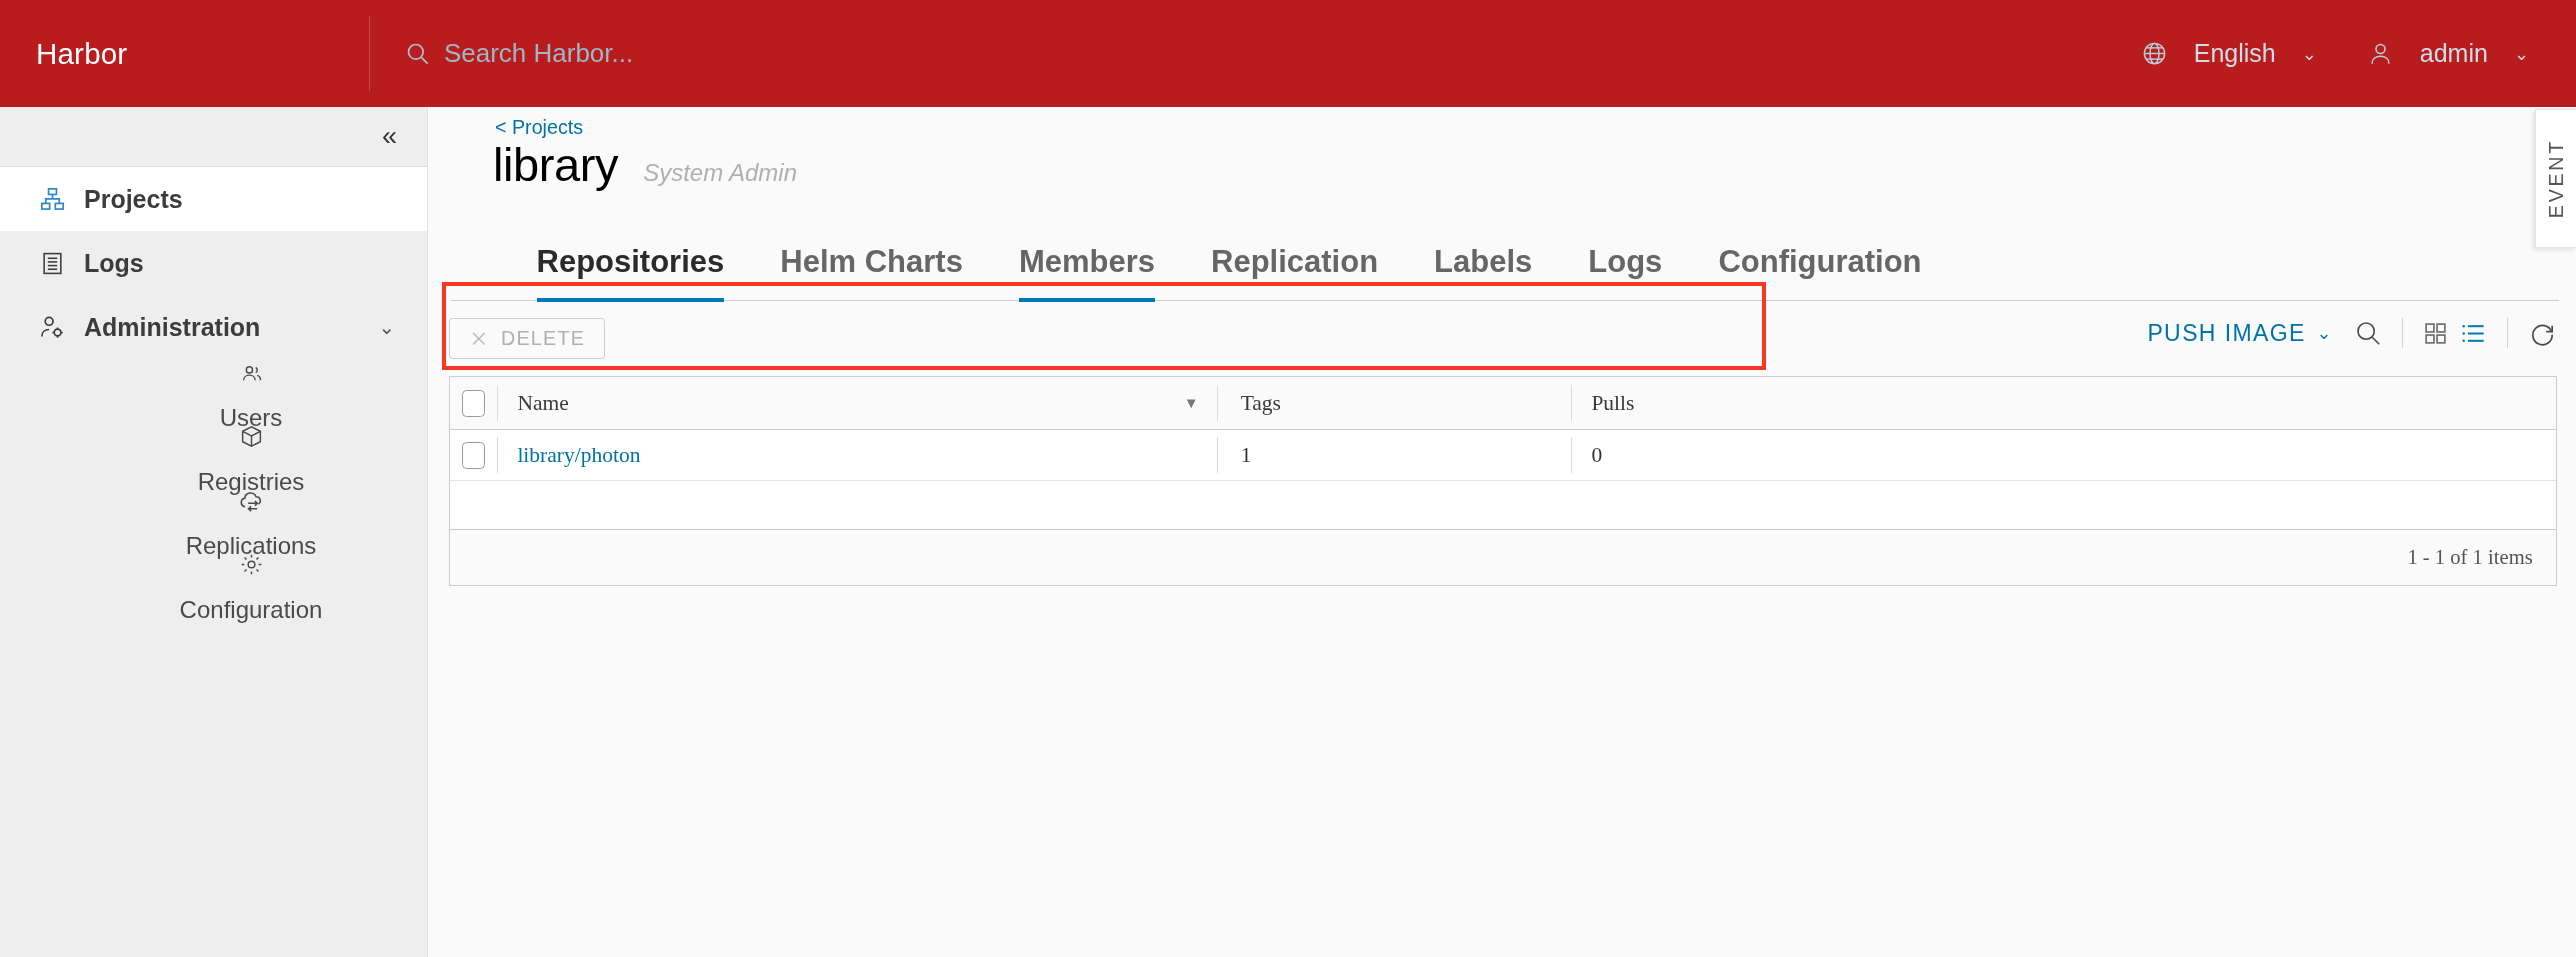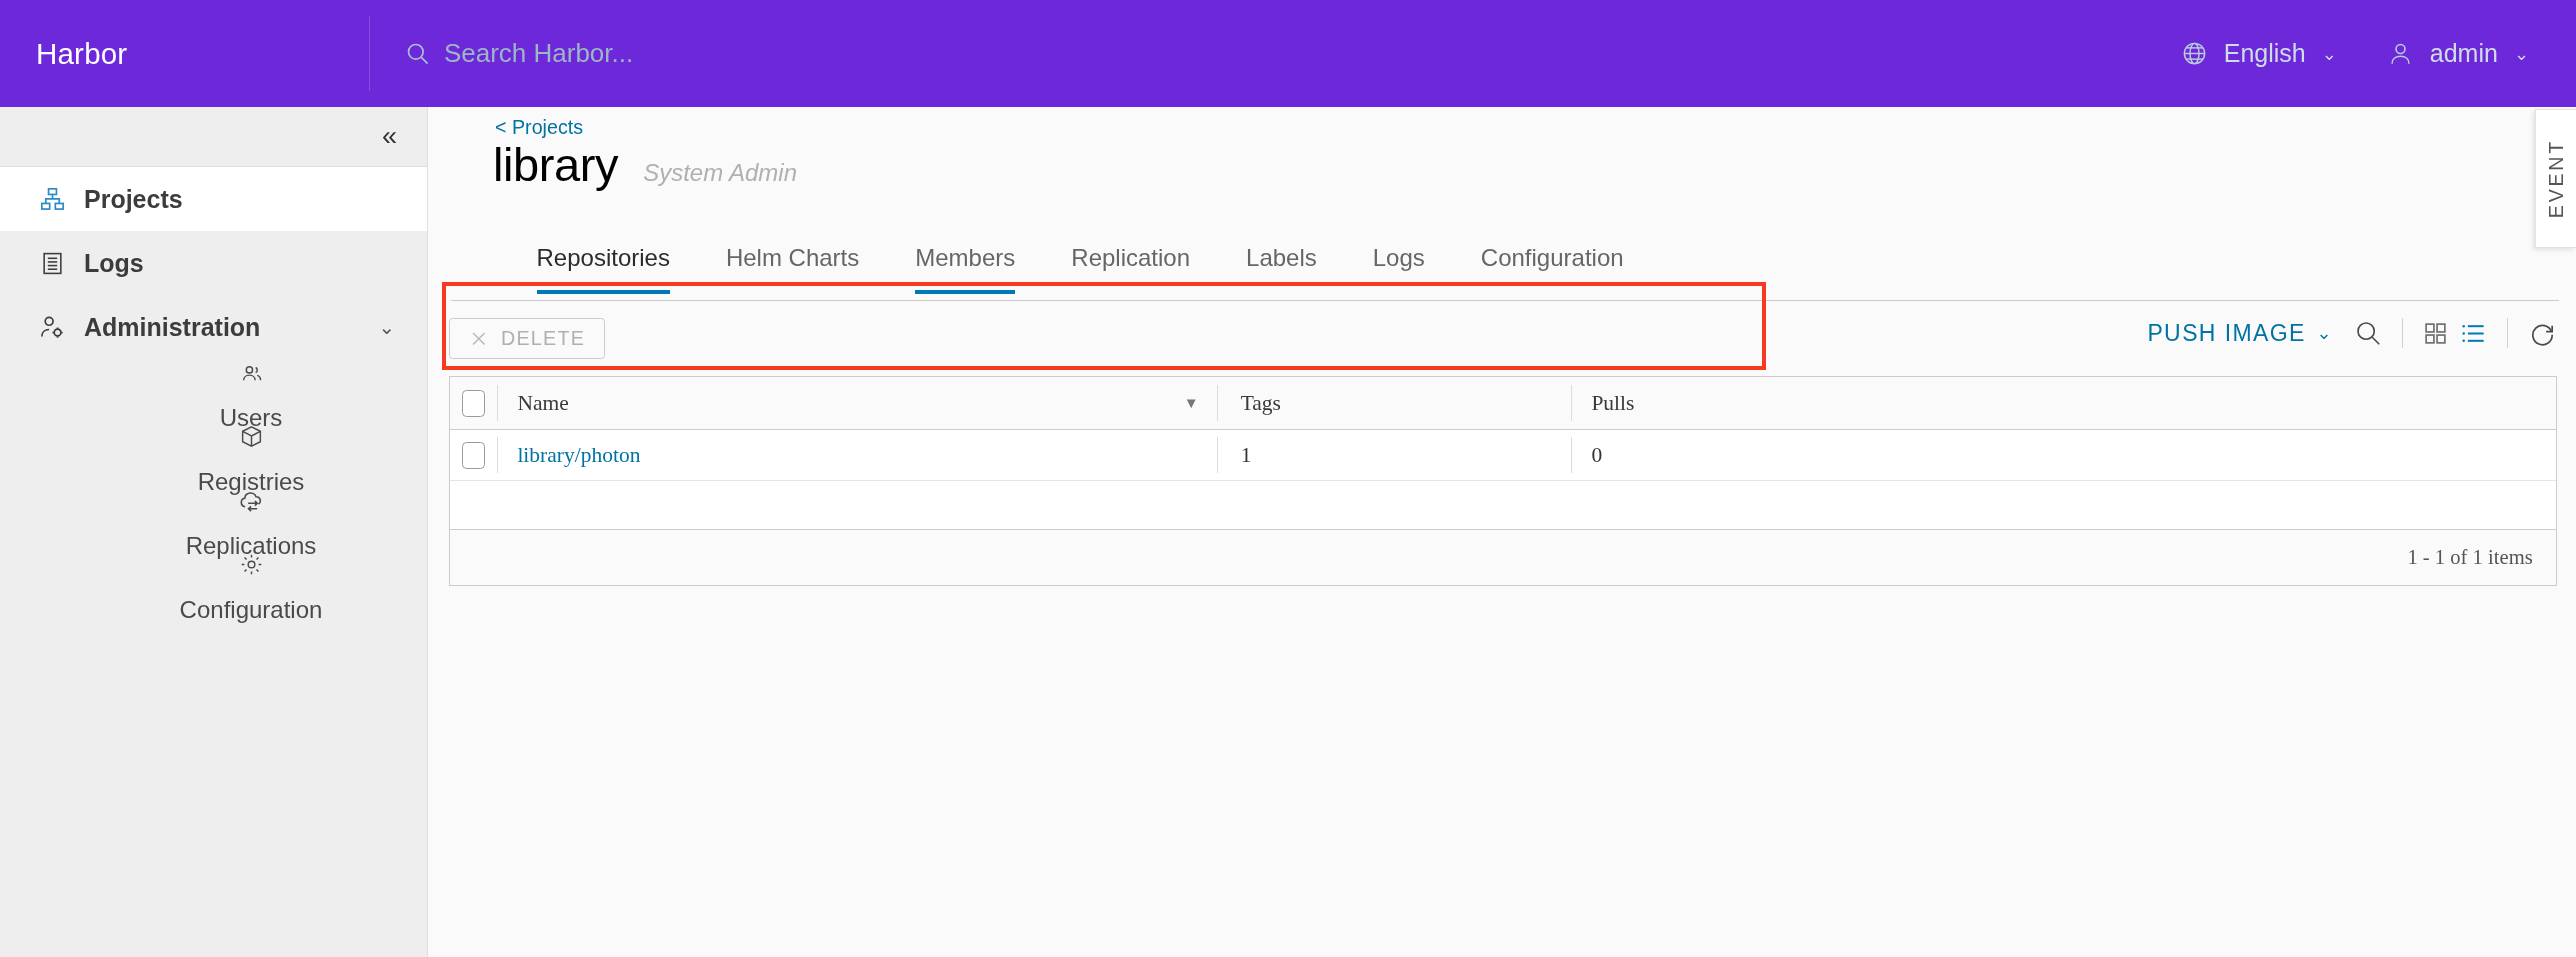--- a/index.html
+++ b/index.html
@@ -7,21 +7,21 @@
     width: 2576px; height: 958px;
     font-family: "Liberation Sans", sans-serif;
     background: #fafafa;
     overflow: hidden;
   }
 
   
   .header {
     position: absolute; top: 0; left: 0;
     width: 2576px; height: 107px;
-    background: #6d28d9;
+    background: #b91c1c;
     display: flex; align-items: center;
   }
   .brand {
     width: 369px; padding-left: 36px;
     font-size: 29.5px; color: #ffffff; font-weight: 400;
     letter-spacing: 0.2px;
   }
   .hdr-divider {
     width: 0.9px; height: 75px; background: #3a7characters;
     background: rgba(255,255,255,.18);
@@ -34,21 +34,21 @@
     background: transparent; border: none; outline: none;
     font-family: "Liberation Sans", sans-serif;
     font-size: 26px; color: #c8d8e2; width: 537px;
   }
   .search-input::placeholder { color: #9db6c6; opacity: 1; }
   .hdr-right {
     margin-left: auto; display: flex; align-items: center;
     gap: 50px; padding-right: 47px;
   }
   .hdr-item {
-    display: flex; align-items: center; gap: 16px;
+    display: flex; align-items: center; gap: 26px;
     color: #cfdde6; font-size: 25px; cursor: pointer;
   }
   .caret-sm { font-size: 18px; color: #cfdde6; line-height: 1; }
 
   
   .sidebar {
     position: absolute; top: 107px; left: 0;
     width: 428px; height: 850px;
     background: #eeeeee;
     border-right: 0.9px solid #e0e0e0;
@@ -99,23 +99,23 @@
   .proj-role { font-size: 24px; color: #b0b0b0; font-style: italic; }
 
   
   .tabs {
     position: absolute; top: 124px; left: 21.5px;
     width: 2108px; height: 70px;
     border-bottom: 0.9px solid #cccccc;
     display: flex; align-items: flex-start; padding-left: 86px;
   }
   .tab {
-    font-size: 24px; color: #666666; cursor: pointer;
+    font-size: 31px; color: #666666; cursor: pointer;
     padding: 11.6px 0 18px 0; margin-right: 56px;
-    border-bottom: 4.5px solid transparent; position: relative; top: 1.8px;
+    border-bottom: 4.5px solid transparent; position: relative; top: 1.8px; font-weight: bold;
   }
   .tab.hover { border-bottom-color: #0079b8; }
   .tab.active { color: #2b2b2b; border-bottom-color: #0079b8; }
 
   
   .annot {
     position: absolute; left: 13.4px; top: 175px;
     width: 1324px; height: 88px;
     border: 4.5px solid #f93822; pointer-events: none;
   }

